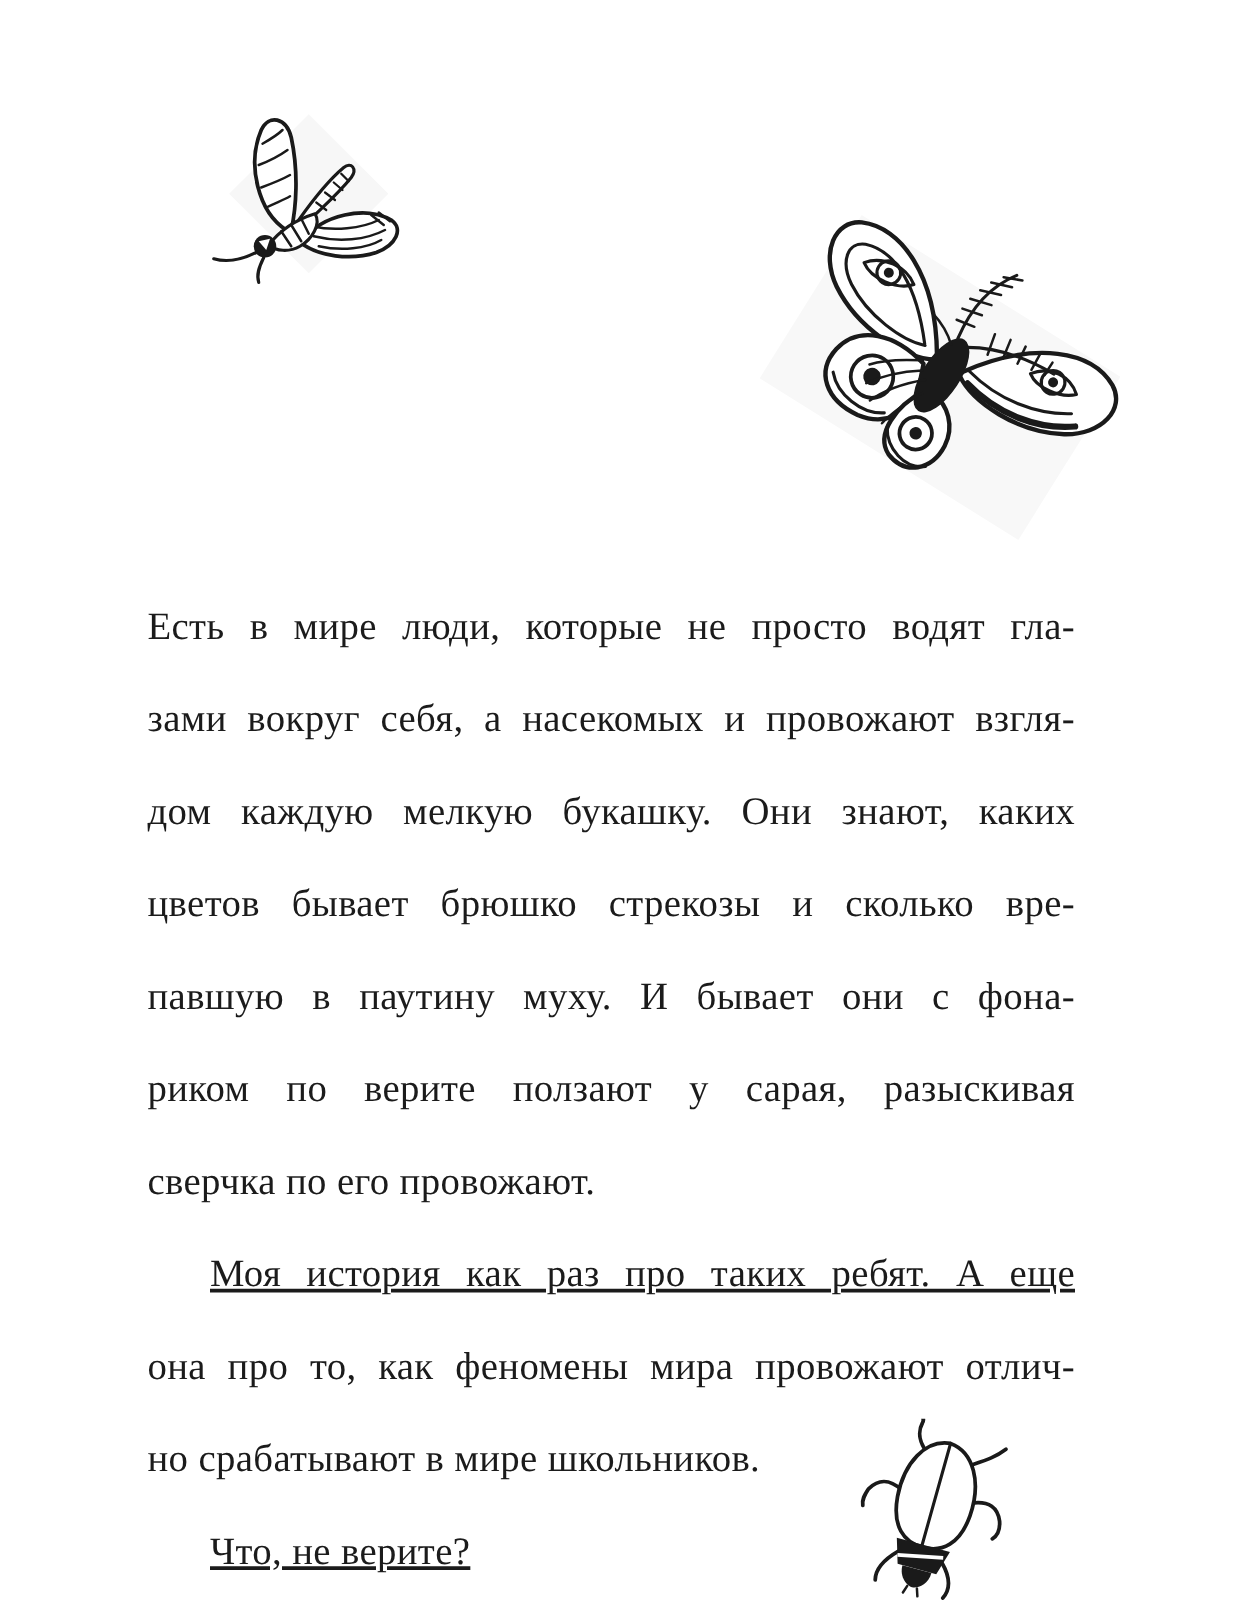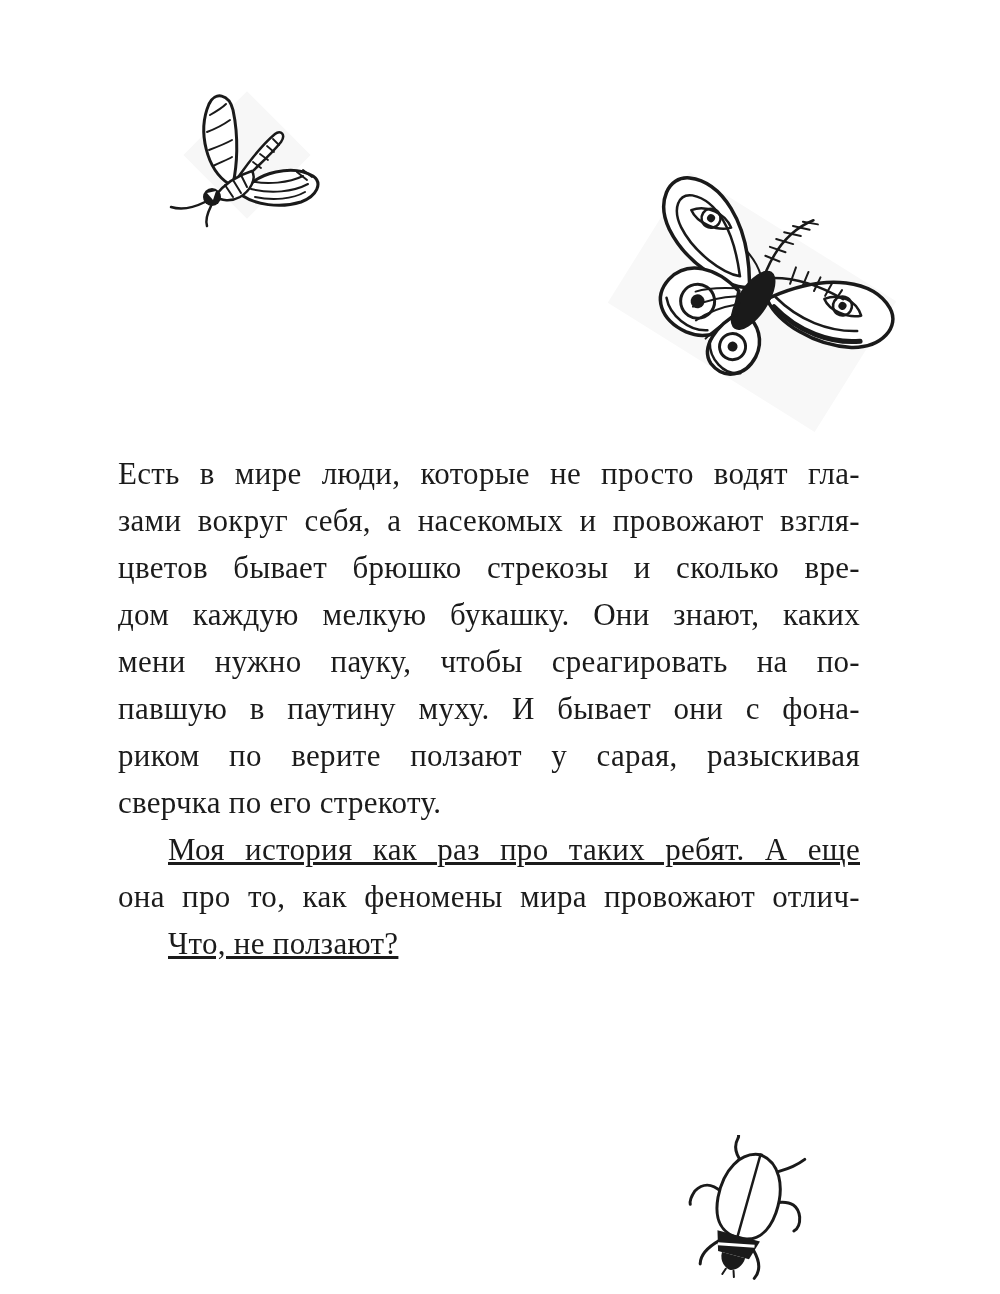--- a/index.html
+++ b/index.html
@@ -21,20 +21,21 @@
     line-height: 47px;
     color: #1b1b1b;
     letter-spacing: 0.3px;
   }
   .line {
     text-align: justify;
     text-align-last: justify;
     text-justify: inter-word;
     height: 47px;
     overflow: visible;
+    margin-top: 27px;
   }
   .line.last { text-align-last: left; }
   .line.indent { text-indent: 50px; text-decoration: underline; }
   svg .ink { stroke: #1a1a1a; fill: none; stroke-linecap: round; stroke-linejoin: round; }
   svg .fillw { fill: #ffffff; }
   svg .filld { fill: #1a1a1a; }
 </style>
 </head>
 <body>
 
@@ -143,24 +144,24 @@
 
       <path class="filld" d="M50,122 L74,122 C74,132 66,137 62,137 C58,137 50,132 50,122 Z"></path>
       <path class="ink" stroke-width="2" d="M58,137 L56,143"></path>
       <path class="ink" stroke-width="2" d="M66,137 L68,143"></path>
     </g>
   </svg>
 
   <div class="body-text">
       <div class="line">Есть в мире люди, которые не просто водят гла-</div>
       <div class="line">зами вокруг себя, а насекомых и провожают взгля-</div>
+      <div class="line">дом каждую мелкую букашку. Они знают, каких</div>
       <div class="line">цветов бывает брюшко стрекозы и сколько вре-</div>
-      <div class="line">дом каждую мелкую букашку. Они знают, каких</div>
-      <div class="line">мени нужно пауку, чтобы среагировать на по-</div>
       <div class="line">павшую в паутину муху. И бывает они с фона-</div>
       <div class="line">риком по верите ползают у сарая, разыскивая</div>
-      <div class="line last">сверчка по его стрекоту.</div>
+      <div class="line last">сверчка по его провожают.</div>
       <div class="line indent">Моя история как раз про таких ребят. А еще</div>
       <div class="line">она про то, как феномены мира провожают отлич-</div>
-      <div class="line last indent">Что, не ползают?</div>
+      <div class="line last">но срабатывают в мире школьников.</div>
+      <div class="line last indent">Что, не верите?</div>
     </div>
 
 </div>
 
 </body></html>

